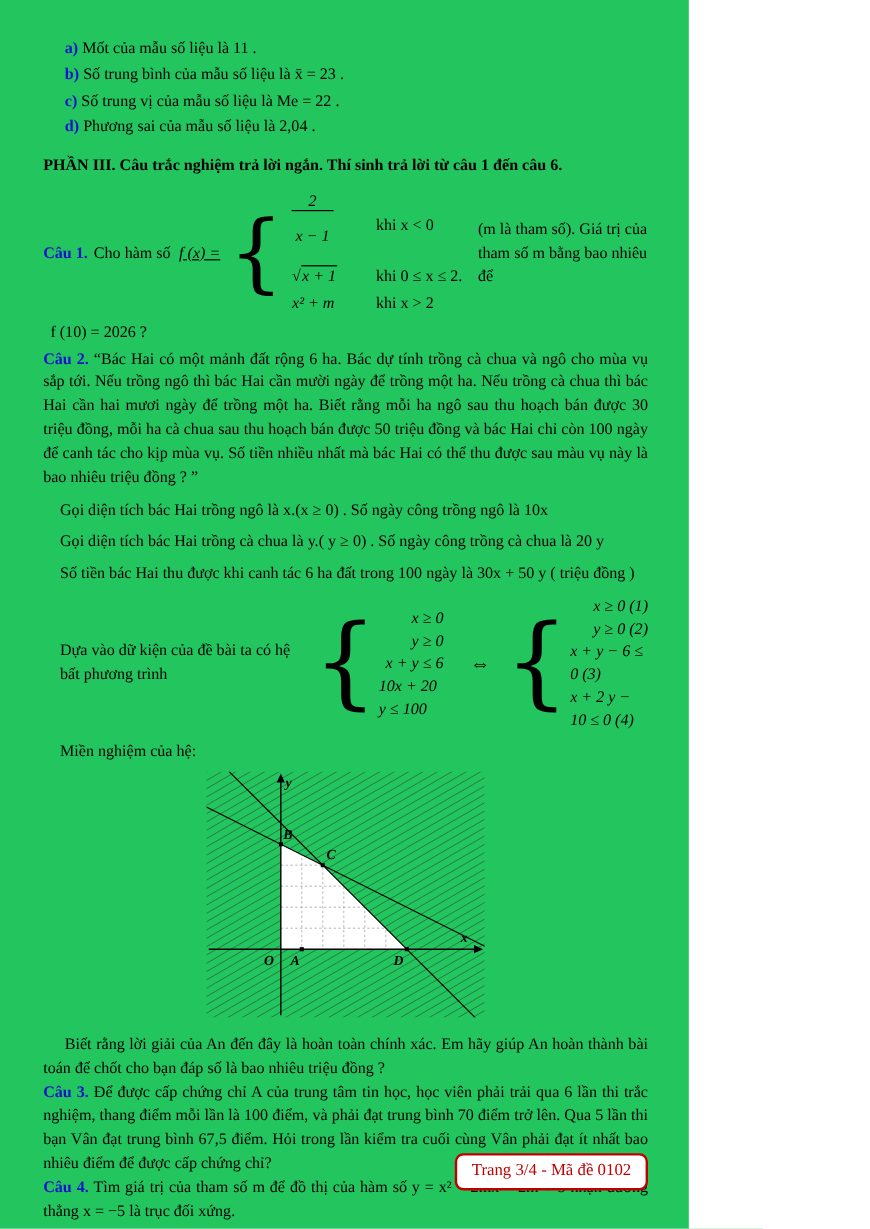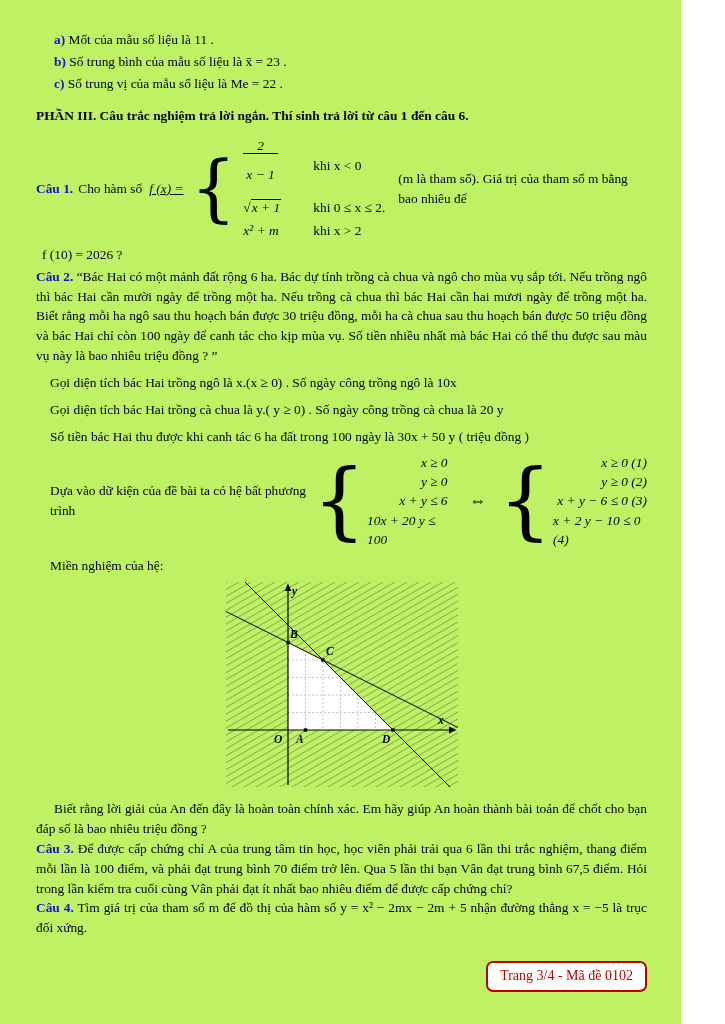--- a/index.html
+++ b/index.html
@@ -1,17 +1,17 @@
 <!DOCTYPE html>
 <html><head>
 <meta charset="utf-8">
 <style>
   *{box-sizing:border-box;}
   body{margin:0;background:#ffffff;}
-  .page{width:681px;height:1024px;background:#bef264;font-family:"Liberation Serif",serif;
+  .page{width:574px;height:1024px;background:#22c55e;font-family:"Liberation Serif",serif;
         font-size:13.4px;line-height:1.48;color:#000;padding:30px 34px 0 36px;
         position:relative;overflow:hidden;}
   p{margin:0;}
   .qlabel{color:#1212cc;font-weight:bold;}
   .stmt{margin-left:18px;margin-bottom:2px;}
   .just{text-align:justify;}
   .indent{text-indent:18px;}
   .heading{font-weight:bold;margin:13px 0 10px 0;}
   .mathline{margin:4px 0 2px 6px;}
   
@@ -41,20 +41,21 @@
              padding:3px 12px;color:#c00000;font-weight:normal;font-size:14px;background:#fff;}
 </style>
 </head>
 <body>
 
 <div class="page">
 
   <p class="stmt"><span class="qlabel">a)</span> <span>Mốt của mẫu số liệu là 11 .</span></p>
   <p class="stmt"><span class="qlabel">b)</span> <span>Số trung bình của mẫu số liệu là x̄ = 23 .</span></p>
   <p class="stmt"><span class="qlabel">c)</span> <span>Số trung vị của mẫu số liệu là Me = 22 .</span></p>
+  <p class="stmt"><span class="qlabel">d)</span> <span>Phương sai của mẫu số liệu là 2,04 .</span></p>
 
   <p class="heading">PHẦN III. Câu trắc nghiệm trả lời ngắn. Thí sinh trả lời từ câu 1 đến câu 6.</p>
 
   <div class="c1row">
     <span class="qlabel">Câu 1.</span>
     <span>Cho hàm số</span>
     <span class="fx">f (x) =</span>
     <span class="brace b3">{</span>
     <div class="cases">
       <div class="case">

